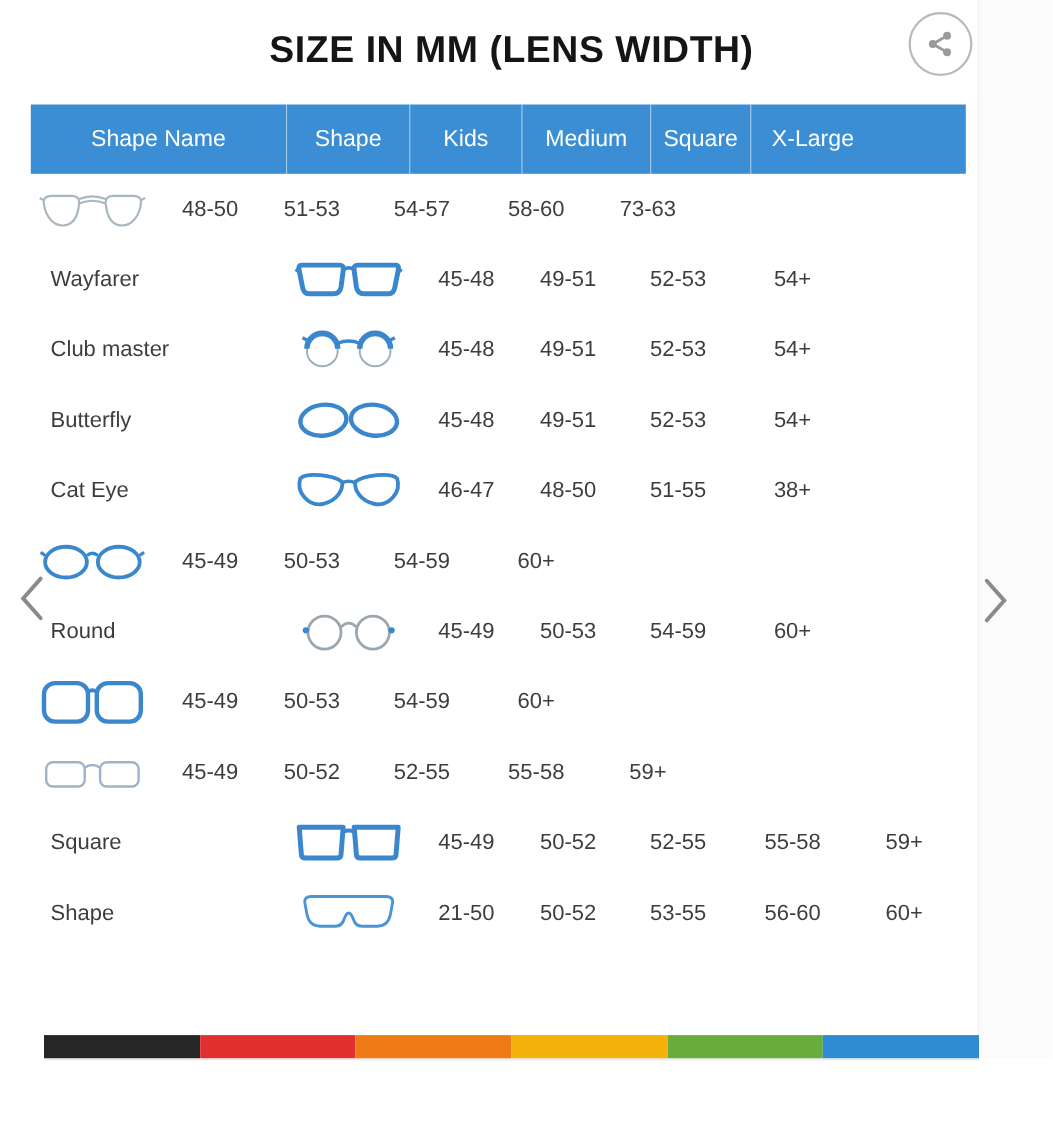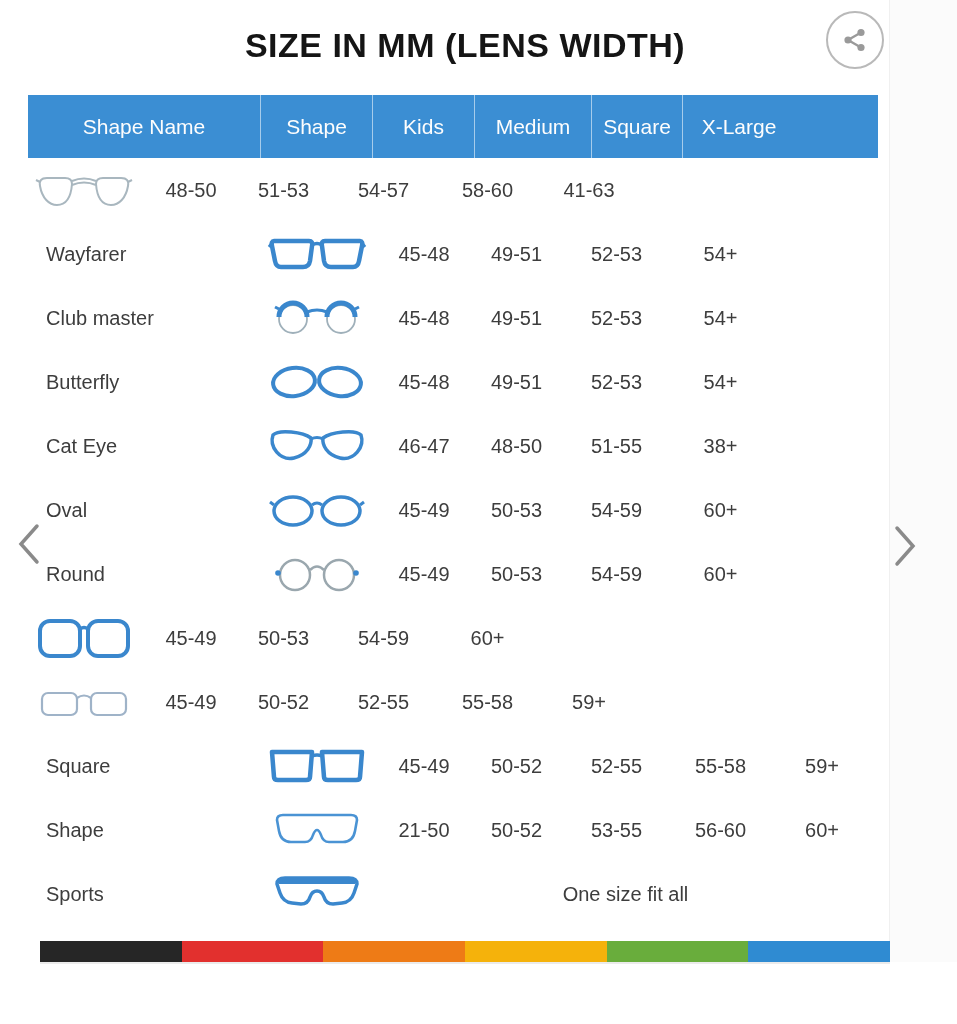--- a/index.html
+++ b/index.html
@@ -94,21 +94,21 @@
           <path d="M38,16 Q50,11 62,16"></path>
             <path d="M38,20 Q50,15 62,20"></path>
           <path d="M6,17 L2,15"></path>
             <path d="M94,17 L98,15"></path>
         </svg>
       </div>
       <div class="td c2">48-50</div>
       <div class="td c3">51-53</div>
       <div class="td c4">54-57</div>
       <div class="td c5">58-60</div>
-      <div class="td c6">41-63</div>
+      <div class="td c6">73-63</div>
     </div>
 
     <div class="tr">
       <div class="td c0">Wayfarer</div>
       <div class="td c1">
         <svg class="shape-icon" viewBox="0 0 100 50" fill="none" stroke="#3a87cd" stroke-width="4.5" stroke-linejoin="round">
           <path d="M7,12 L42,12 Q46,12 45,17 L43,32 Q42,38 36,38 L14,38 Q9,38 8,32 L5,17 Q4,12 7,12 Z"></path>
           <path d="M58,12 L93,12 Q96,12 95,17 L92,32 Q91,38 86,38 L64,38 Q58,38 57,32 L55,17 Q54,12 58,12 Z"></path>
           <path d="M45,16 Q50,13 55,16" stroke-width="3.5"></path>
           <path d="M5,14 L2,18" stroke-width="3"></path>
@@ -167,21 +167,20 @@
         </svg>
       </div>
       <div class="td c2">46-47</div>
       <div class="td c3">48-50</div>
       <div class="td c4">51-55</div>
       <div class="td c5">38+</div>
       <div class="td c6"></div>
     </div>
 
     <div class="tr">
-      <div class="td c0">Oval</div>
       <div class="td c1">
         <svg class="shape-icon" viewBox="0 0 100 50" fill="none" stroke="#3a87cd" stroke-width="3.5">
           <ellipse cx="26" cy="26" rx="19" ry="14"></ellipse>
           <ellipse cx="74" cy="26" rx="19" ry="14"></ellipse>
           <path d="M45,20 Q50,16 55,20" stroke-width="3"></path>
           <path d="M7,20 L3,17" stroke-width="3"></path>
             <path d="M93,20 L97,17" stroke-width="3"></path>
         </svg>
       </div>
       <div class="td c2">45-49</div>
@@ -262,30 +261,20 @@
           <path d="M10,15 Q10,10 16,10 L84,10 Q90,10 90,15 L88,26 Q86,37 76,37 L62,37 Q56,37 54,30 Q52,25 50,25 Q48,25 46,30 Q44,37 38,37 L24,37 Q14,37 12,26 Z"></path>
         </svg>
       </div>
       <div class="td c2">21-50</div>
       <div class="td c3">50-52</div>
       <div class="td c4">53-55</div>
       <div class="td c5">56-60</div>
       <div class="td c6">60+</div>
     </div>
 
-    <div class="tr">
-      <div class="td c0">Sports</div>
-      <div class="td c1">
-        <svg class="shape-icon" viewBox="0 0 100 50" fill="none" stroke="#3a87cd" stroke-width="3.5" stroke-linejoin="round">
-          <path d="M10,15 Q10,9 18,9 L82,9 Q90,9 90,15 L87,24 Q84,33 75,34 L66,35 Q59,35 57,28 Q55,22 50,22 Q45,22 43,28 Q41,35 34,35 L25,34 Q16,33 13,24 Z"></path>
-          <path d="M11,10 L89,10 L88,15 L12,15 Z" fill="#3a87cd" stroke="none"></path>
-        </svg>
-      </div>
-      <div class="td cspan">One size fit all</div>
-    </div>
 
   </div>
 
   <div class="footer-stripe">
     <div style="background: rgb(38, 38, 38);"></div>
     <div style="background: rgb(226, 48, 46);"></div>
     <div style="background: rgb(238, 123, 22);"></div>
     <div style="background: rgb(245, 178, 11);"></div>
     <div style="background: rgb(105, 173, 60);"></div>
     <div style="background: rgb(47, 139, 210);"></div>

